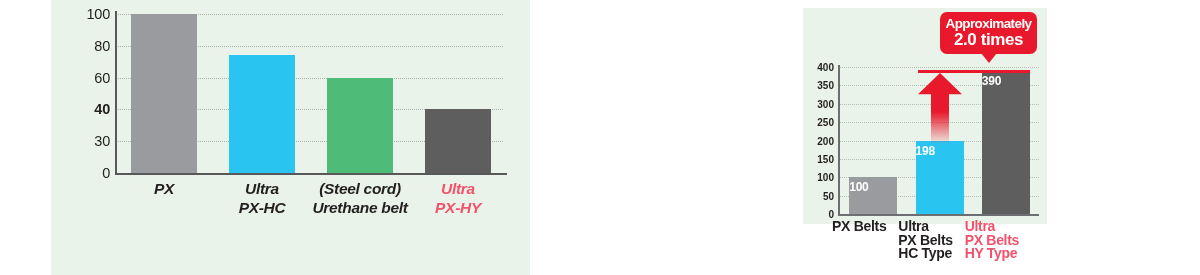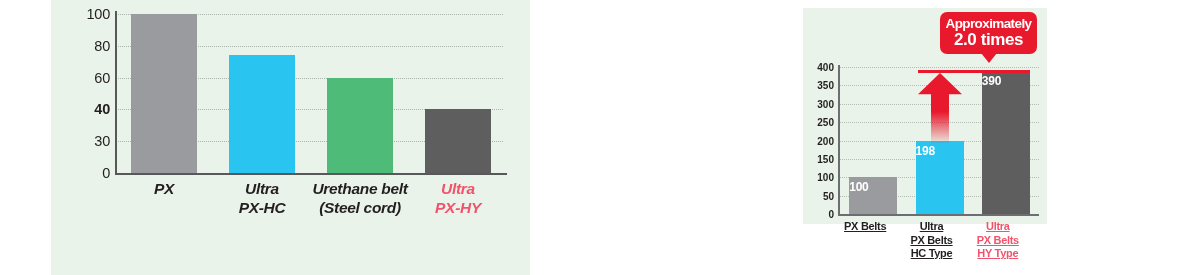--- a/index.html
+++ b/index.html
@@ -52,22 +52,22 @@
   .r-bars{position:absolute;left:29px;top:0;width:199px;height:147px;}
   .r-bar{position:absolute;bottom:0;width:48px;}
   .r-bar-val{position:absolute;top:3px;left:0;right:0;text-align:left;
              font-size:12px;font-weight:bold;color:#ffffff;letter-spacing:-0.2px;}
 
   .r-redline{position:absolute;height:3px;background:#e8192c;}
   .r-arrow{position:absolute;width:44px;}
   .r-arrow svg{display:block;width:100%;height:100%;}
 
   .r-xlabels{position:absolute;left:29px;top:212px;width:199px;display:flex;}
-  .r-xlabel{flex:1;text-align:center;font-size:11px;line-height:13.5px;
-            font-weight:bold;color:#231f20;letter-spacing:-0.3px;text-decoration:underline;}
+  .r-xlabel{flex:1;text-align:left;font-size:14px;line-height:13.5px;
+            font-weight:bold;color:#231f20;letter-spacing:-0.3px;}
   .r-xlabel.red{color:#f2526b;}
 
   
   .badge{position:absolute;left:137px;top:4px;width:97px;
          background:#e8192c;border-radius:7px;padding:4px 2px 5px 2px;
          text-align:center;box-sizing:border-box;}
   .badge-l1{font-size:13.5px;font-weight:bold;color:#fff;line-height:15px;letter-spacing:-0.6px;}
   .badge-l2{font-size:17px;font-weight:bold;color:#fff;line-height:18px;letter-spacing:-0.4px;}
   .badge-tail{position:absolute;left:50%;bottom:-9px;transform:translateX(-50%);
               width:0;height:0;border-left:8px solid transparent;
@@ -108,22 +108,22 @@
 
     <div class="l-xlabels" id="l-xlabels">
         <div class="l-xlabel">
           <div>PX</div>
         </div>
         <div class="l-xlabel">
           <div>Ultra</div>
           <div>PX-HC</div>
         </div>
         <div class="l-xlabel">
+          <div>(Steel cord)</div>
           <div>Urethane belt</div>
-          <div>(Steel cord)</div>
         </div>
         <div class="l-xlabel red">
           <div>Ultra</div>
           <div>PX-HY</div>
         </div>
       </div>
 
   </div>
 
   <div class="panel" id="panel-right">

